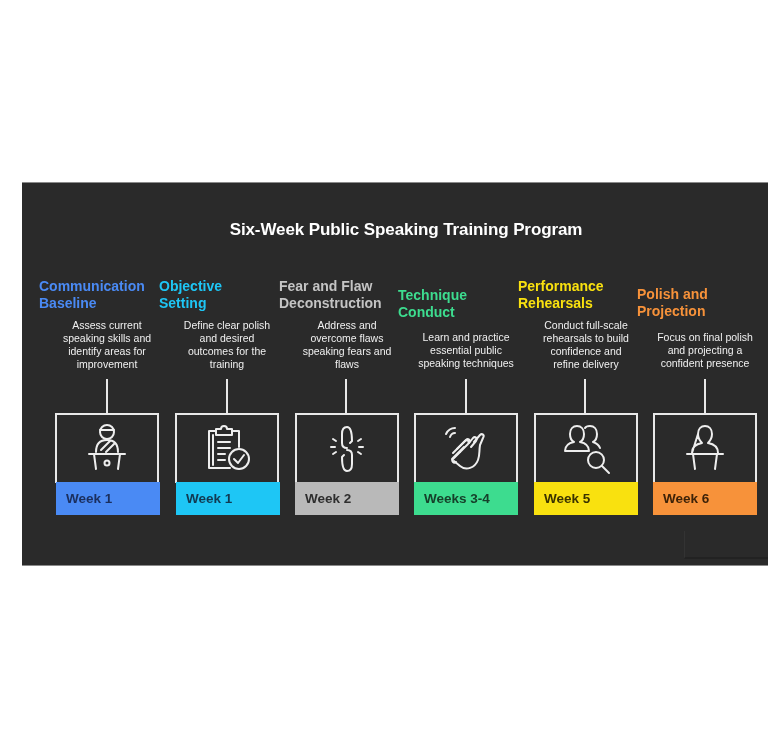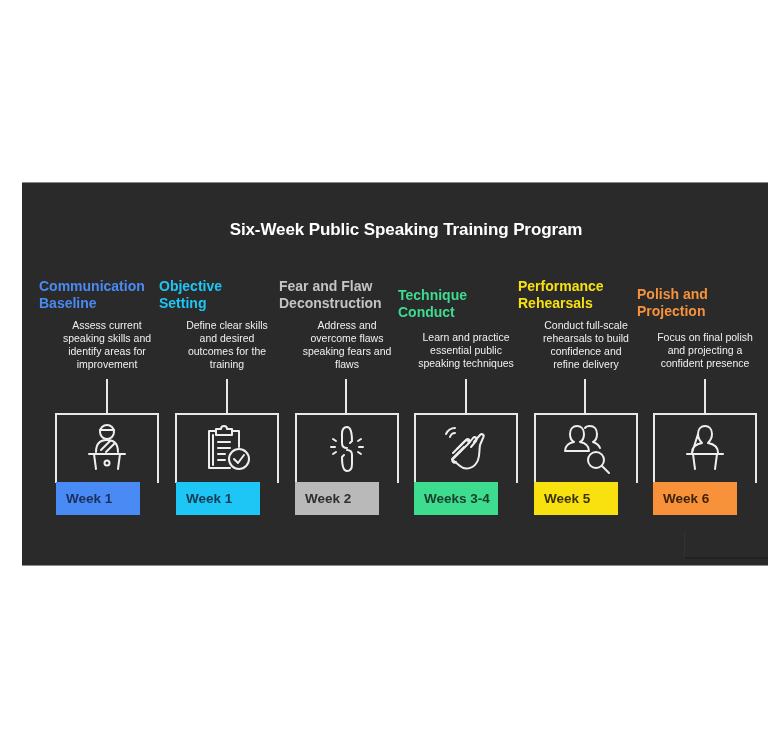--- a/index.html
+++ b/index.html
@@ -32,21 +32,21 @@
   }
   .stem {
     position: absolute; top: 196px; width: 2px; height: 35px; background: #e8e8e8;
   }
   .frame {
     position: absolute; top: 230px; width: 104px; height: 70px;
     border: 2px solid #e8e8e8; border-bottom: none; box-sizing: border-box;
   }
   .frame svg { position: absolute; left: 50%; top: 6px; transform: translateX(-50%); }
   .label {
-    position: absolute; top: 299px; width: 84px; height: 33px;
+    position: absolute; top: 299px; width: 104px; height: 33px;
     box-sizing: border-box; padding-left: 10px;
     font-weight: bold; font-size: 13.5px; line-height: 33px;
   }
   .ghost {
     position: absolute; left: 662px; top: 348px; width: 94px; height: 28px;
     border-left: 1px solid #333; border-right: 1px solid #333; border-bottom: 2px solid #222;
     box-sizing: border-box;
   }
 </style>
 </head>
@@ -80,21 +80,21 @@
     </div>
     <div class="label" style="left:9px;background:#4a8af4;color:#1b2f5e">Week 1</div>
   </div>
 
   <div class="col" style="left:145px">
     <div class="head" style="top:95px;color:#1ec6f5">
       <div>Objective</div>
       <div>Setting</div>
     </div>
     <div class="desc" style="top:136px">
-      <div>Define clear skills</div>
+      <div>Define clear polish</div>
       <div>and desired</div>
       <div>outcomes for the</div>
       <div>training</div>
     </div>
     <div class="stem" style="left:59px"></div>
     <div class="frame" style="left:8px">
       <svg width="56" height="56" viewBox="0 0 56 56" fill="none" stroke="#eeeeee" stroke-width="2" stroke-linecap="round" stroke-linejoin="round">
         <path d="M31 47 L10 47 L10 10 L17 10"></path>
         <path d="M14 44 L14 14"></path>
         <path d="M33 10 L40 10 L40 26"></path>

